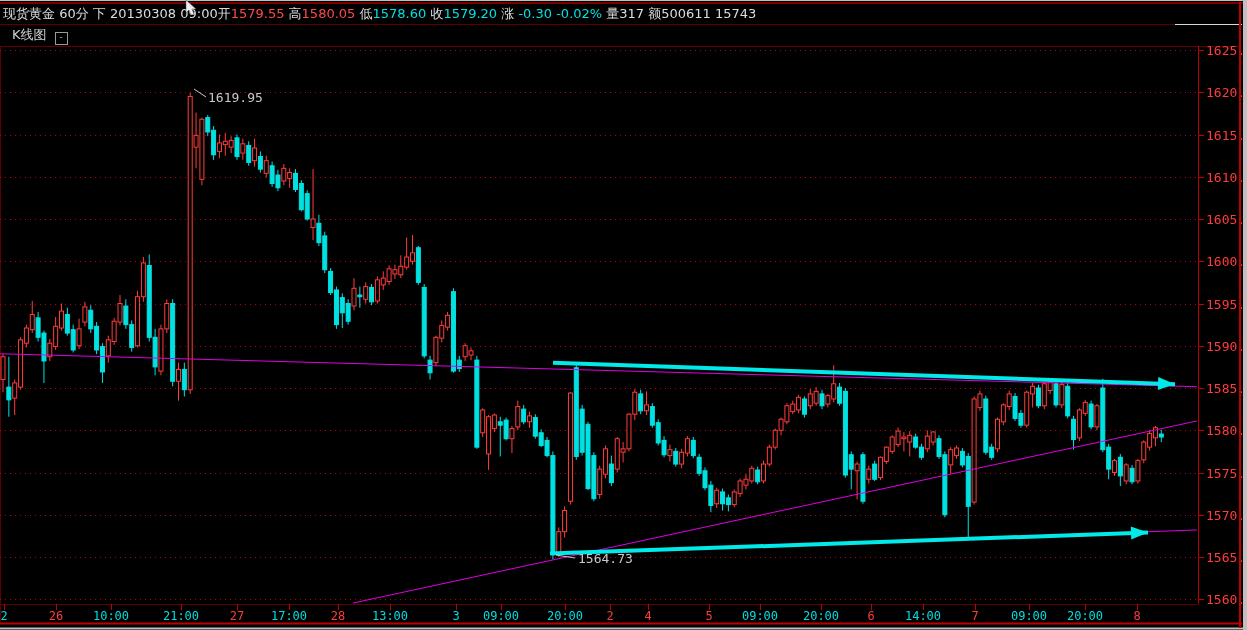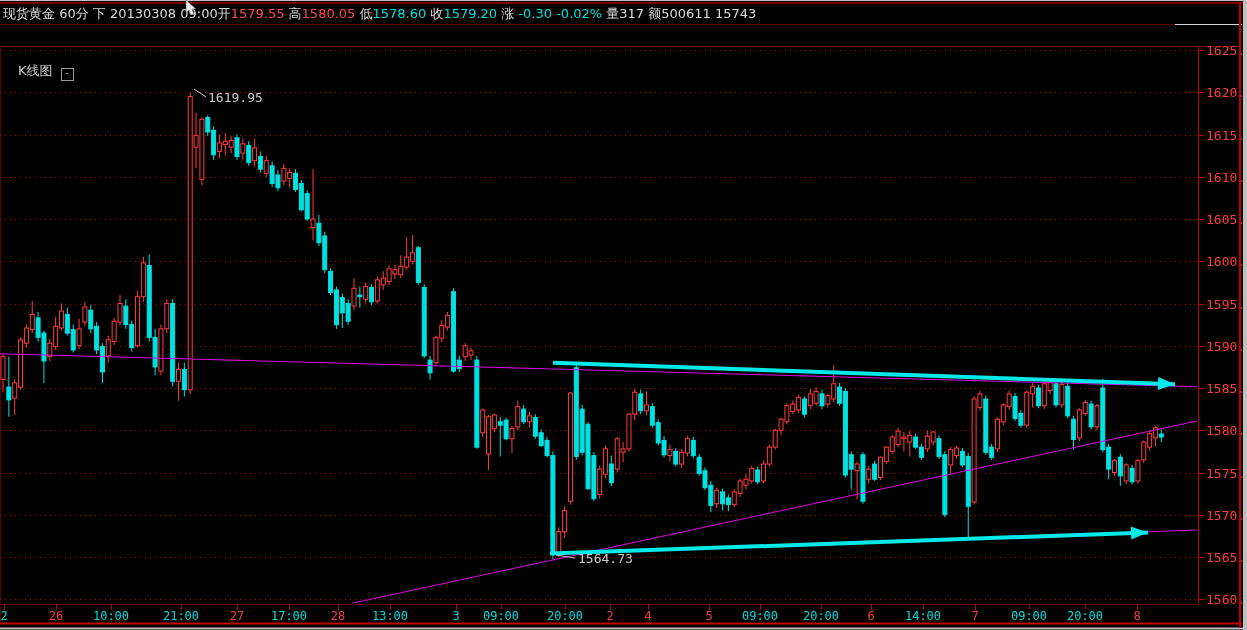--- a/index.html
+++ b/index.html
@@ -1,20 +1,20 @@
 <!DOCTYPE html>
 <html><head>
 <meta charset="utf-8">
 <style>
   html,body{margin:0;padding:0;background:#000;}
   #app{position:relative;width:1247px;height:630px;background:#000;overflow:hidden;
        font-family:"DejaVu Sans","Liberation Sans",sans-serif;}
   #quote-bar{position:absolute;left:3px;top:4px;height:20px;line-height:20px;
              font-size:13px;white-space:pre;letter-spacing:0;}
-  #row2{position:absolute;left:18px;top:27px;height:16px;line-height:15px;font-size:13px;color:#d0d0d0;margin-top:36px;}
+  #row2{position:absolute;left:12px;top:27px;height:16px;line-height:15px;font-size:13px;color:#d0d0d0;}
   #row2 .icon-box{display:inline-block;width:11px;height:11px;border:1px solid #9a9a9a;
                   margin-left:8px;vertical-align:-1px;color:#bbb;font-size:9px;line-height:9px;text-align:center;}
   svg text{font-family:"DejaVu Sans Mono","Liberation Mono",monospace;}
 </style>
 </head>
 <body>
 
 <div id="app">
   <div id="quote-bar"><span style="color: rgb(220, 220, 220);">现货黄金 60分 下 20130308 09:00</span><span style="color: rgb(220, 220, 220);">开</span><span style="color: rgb(255, 74, 74);">1579.55 </span><span style="color: rgb(220, 220, 220);">高</span><span style="color: rgb(255, 74, 74);">1580.05 </span><span style="color: rgb(220, 220, 220);">低</span><span style="color: rgb(0, 224, 224);">1578.60 </span><span style="color: rgb(220, 220, 220);">收</span><span style="color: rgb(0, 224, 224);">1579.20 </span><span style="color: rgb(220, 220, 220);">涨 </span><span style="color: rgb(0, 224, 224);">-0.30 -0.02% </span><span style="color: rgb(220, 220, 220);">量</span><span style="color: rgb(220, 220, 220);">317 </span><span style="color: rgb(220, 220, 220);">额</span><span style="color: rgb(220, 220, 220);">500611 15743</span></div>
   <div id="row2">

